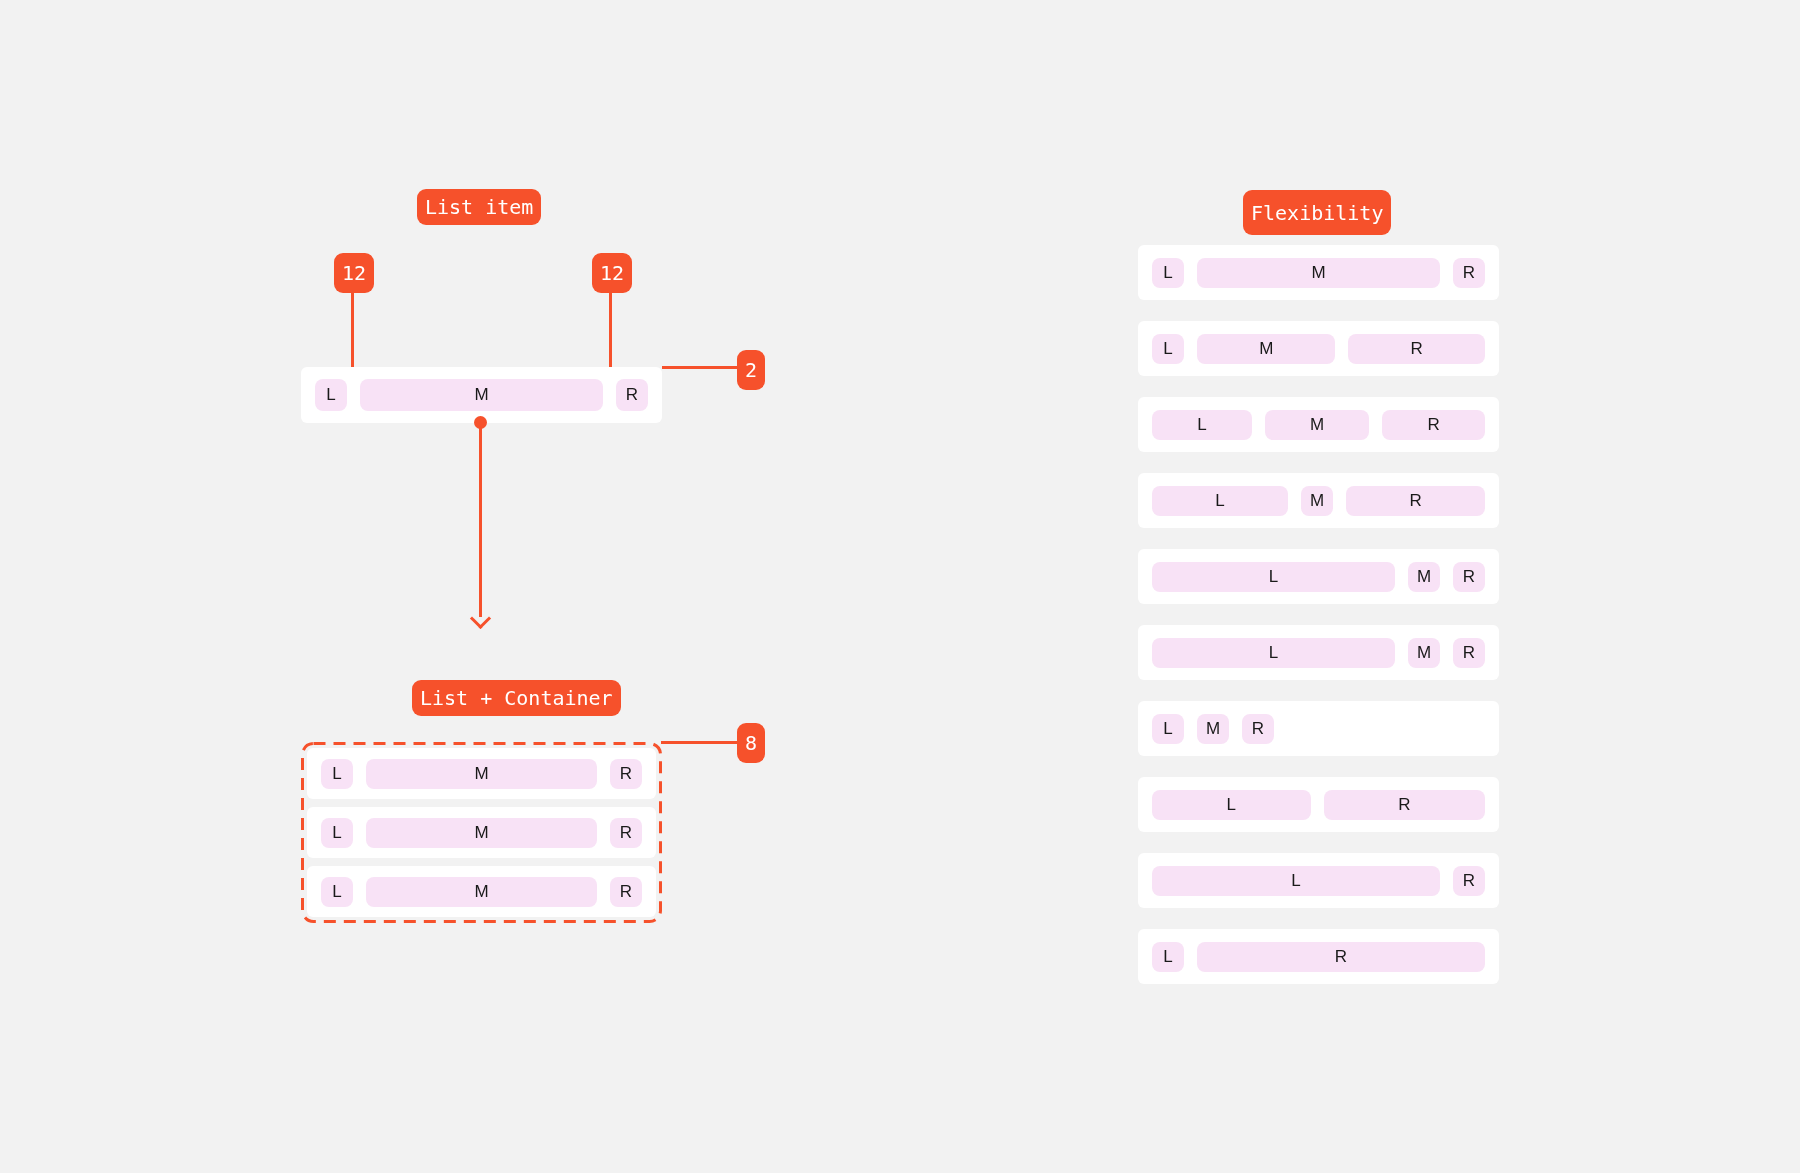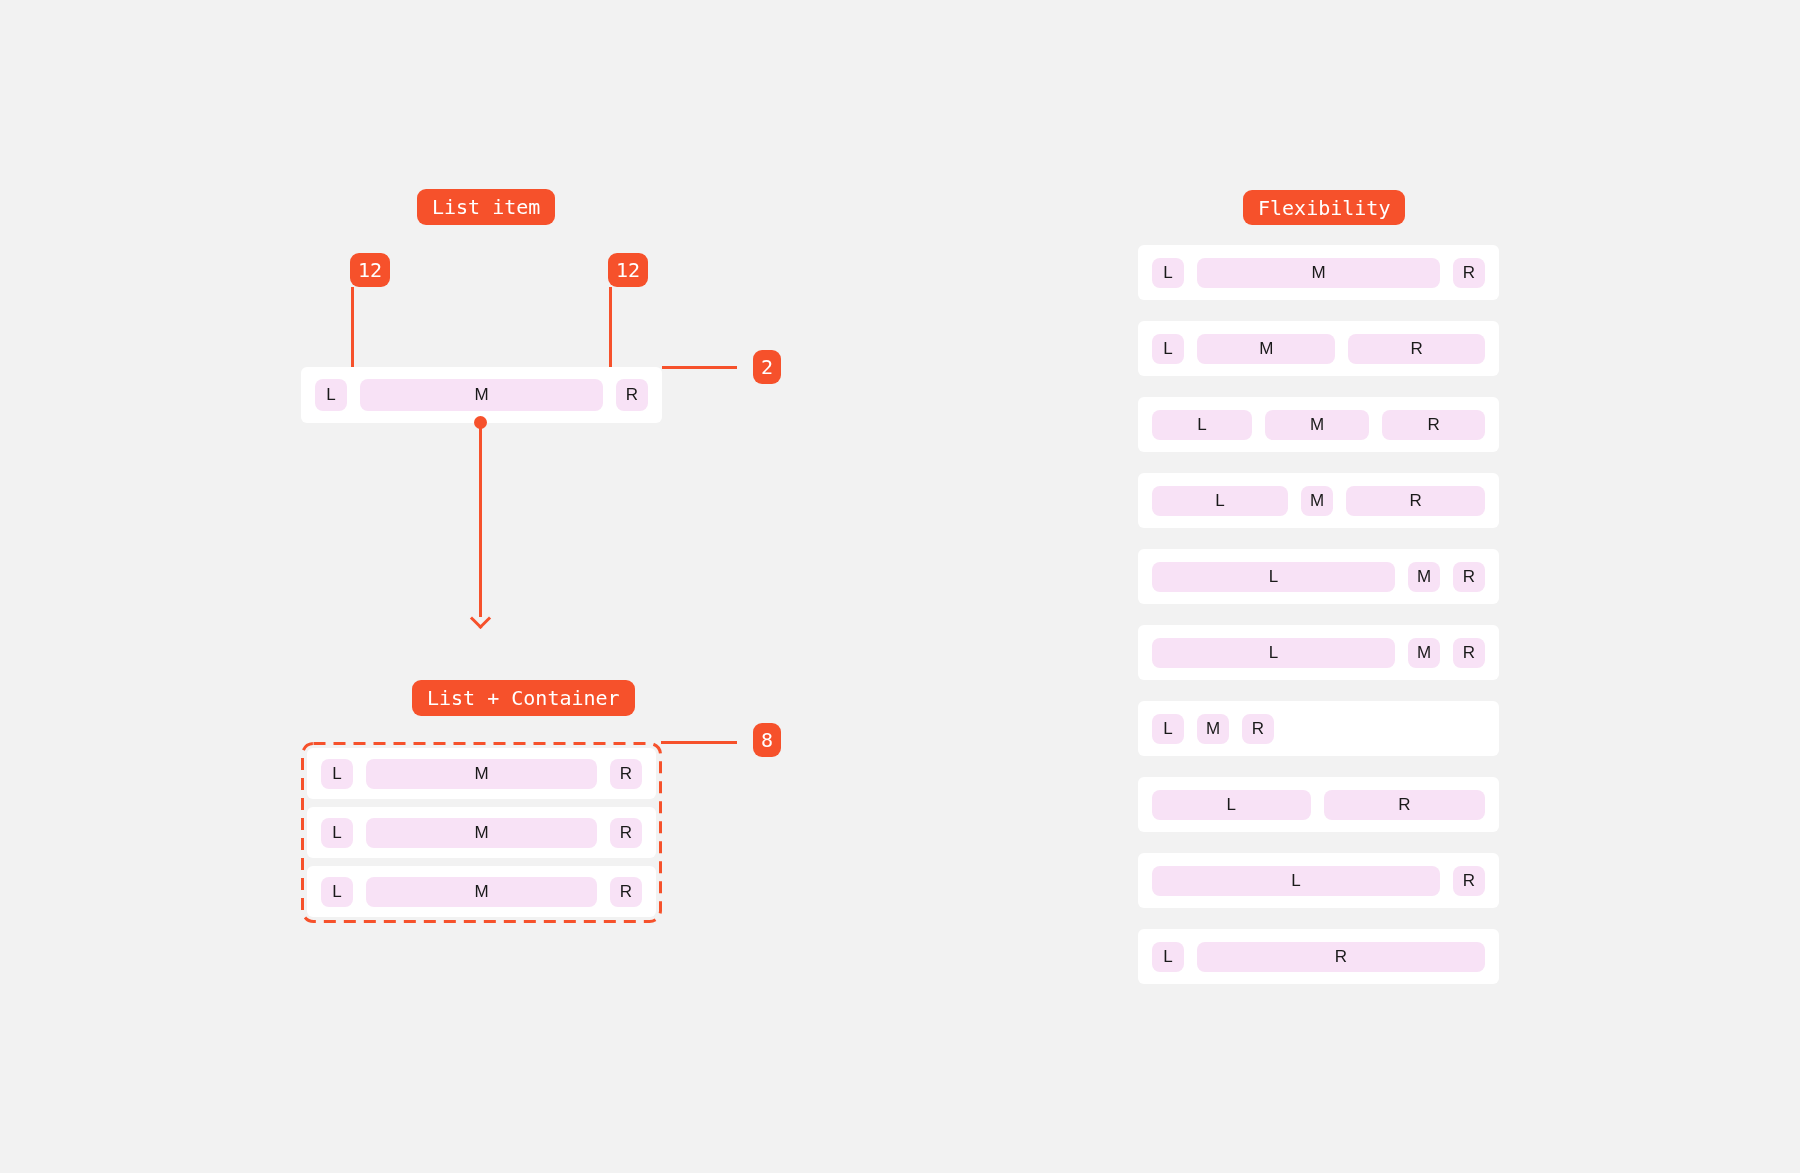--- a/index.html
+++ b/index.html
@@ -19,22 +19,22 @@
   .badge{
     position:absolute;
     background:var(--accent);
     color:var(--badge-text);
     font-family:"DejaVu Sans Mono","Liberation Mono",monospace;
     font-size:20px;
     display:flex;align-items:center;justify-content:center;
     border-radius:9px;
     white-space:nowrap;
   }
-  .badge.title{height:36px;padding:0 15px;}
-  .badge.num{height:34px;padding:8px 8px;min-width:27px;margin-left:16px;}
+  .badge.title{height:36px;padding:0 8px;}
+  .badge.num{height:40px;padding:8px 8px;min-width:27px;}
 
   
   .vline,.hline{position:absolute;background:var(--accent);}
   .vline{width:3px;}
   .hline{height:3px;}
   .dot{
     position:absolute;width:13px;height:13px;border-radius:50%;
     background:var(--accent);
   }
   .arrowhead{
@@ -130,21 +130,21 @@
         <div class="chip fill">M</div>
         <div class="chip hug">R</div>
       </div>
       <div class="card">
         <div class="chip hug">L</div>
         <div class="chip fill">M</div>
         <div class="chip hug">R</div>
       </div>
     </div>
 
-  <div class="badge title" style="left:1243px;top:190px;height:35px;">Flexibility</div>
+  <div class="badge title" style="left:1243px;top:190px;height:45px;">Flexibility</div>
 
   <div class="flex-rows">
 
   <div class="card">
         <div class="chip hug">L</div>
         <div class="chip fill">M</div>
         <div class="chip hug">R</div>
       </div>
       <div class="card">
         <div class="chip hug">L</div>

